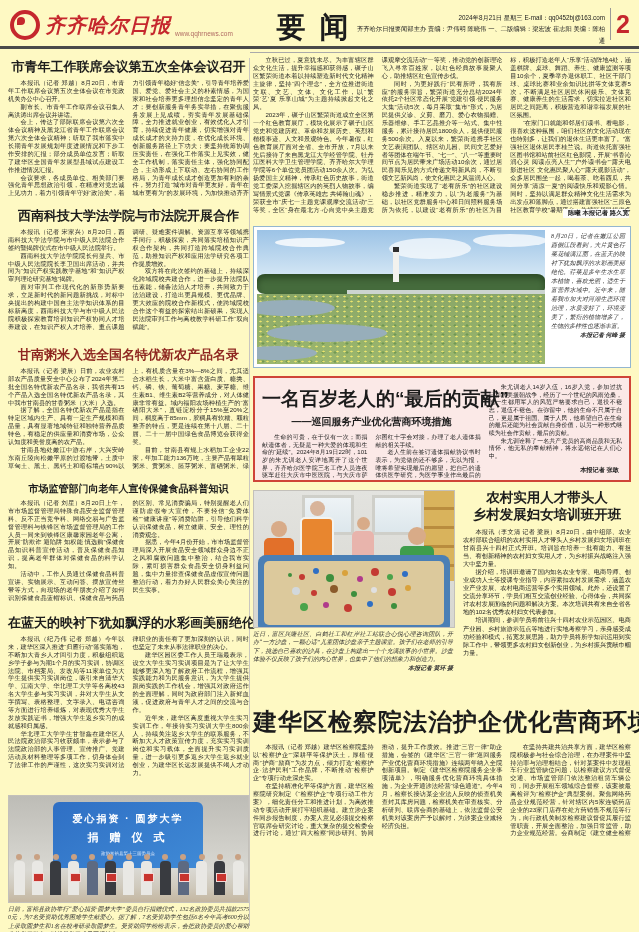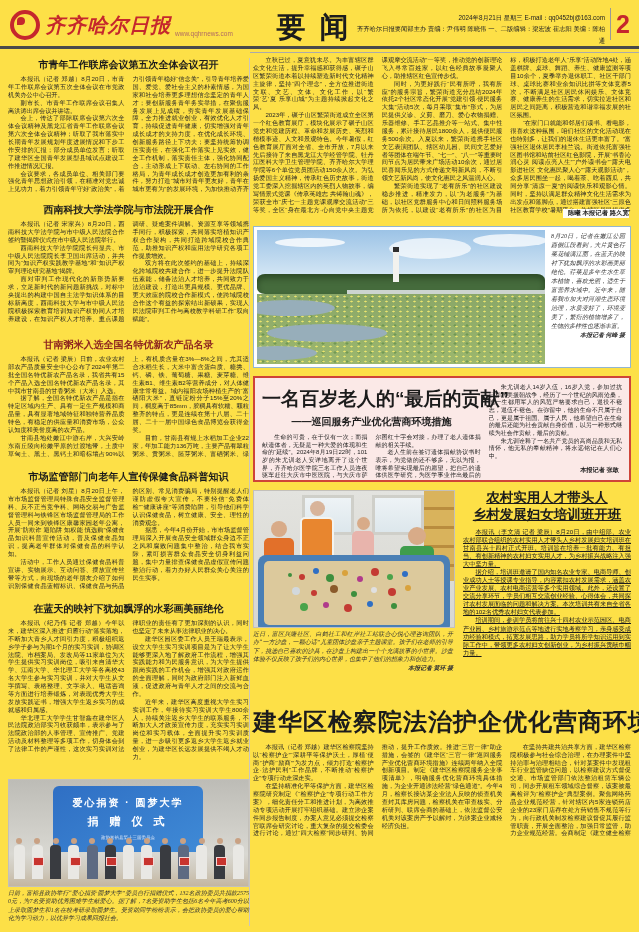--- a/index.html
+++ b/index.html
@@ -1,35 +1,35 @@
 <!DOCTYPE html>
 <html><head>
 <meta charset="utf-8">
 <style>
   html,body{margin:0;padding:0;background:#e8e6e1;}
-  .page{position:relative;width:639px;height:932px;background:#fde047;margin:0 auto;
+  .page{position:relative;width:639px;height:932px;background:#fef9c3;margin:0 auto;
         font-family:"Liberation Sans","DejaVu Sans",sans-serif;color:#1c1c1c;overflow:hidden;}
   
   .masthead{position:absolute;left:0;top:0;width:639px;height:46px;}
   .logo-wrap{position:absolute;left:10px;top:10px;display:flex;align-items:center;}
   .logo-ring{width:22px;height:22px;border:4px solid #c5272d;border-radius:50%;position:relative;margin-right:5px;}
   .logo-ring:after{content:"";position:absolute;left:3px;top:3px;width:8px;height:8px;background:#c5272d;border-radius:50% 50% 50% 0;}
   .paper-name{font-family:"DejaVu Serif","Liberation Serif",serif;font-style:italic;font-weight:bold;
               font-size:20px;color:#c5272d;letter-spacing:1px;white-space:nowrap;}
   .site{font-size:6.5px;color:#b06a63;margin-left:4px;align-self:flex-end;padding-bottom:3px;}
   .section-title{position:absolute;left:0;right:0;top:8px;text-align:center;font-size:29px;font-weight:bold;
                  letter-spacing:14px;font-family:"Liberation Serif","DejaVu Serif",serif;}
   .head-info{position:absolute;right:34px;top:12px;width:250px;text-align:right;font-size:6.3px;line-height:1.8;color:#222;}
   .page-num{position:absolute;right:4px;top:8px;width:24px;height:32px;border-left:1px solid #999;
             color:#c5272d;font-size:25px;font-weight:bold;text-align:center;line-height:32px;}
   .rule1{position:absolute;left:0;right:0;top:46px;height:3px;background:#4a4a4a;}
   .rule2{position:absolute;left:250px;right:0;top:52px;height:1px;background:#aaa;}
   .vline{position:absolute;left:249px;top:58px;bottom:6px;width:1px;background:#c9c6c0;}
   
-  h2.art-title{margin:0 0 3px 0;text-align:center;font-size:10px;font-weight:bold;letter-spacing:0;white-space:nowrap;}
+  h2.art-title{margin:0 0 3px 0;text-align:center;font-size:13px;font-weight:bold;letter-spacing:0;white-space:nowrap;}
   h2.tight{font-size:10px;}
   h2.red{color:#8e2620;}
   .art-body{column-gap:8px;font-size:6.2px;line-height:1.27;text-align:justify;overflow:hidden;word-break:break-all;color:#262626;}
   .art-body p{margin:0;text-indent:2em;}
   .cols2{column-count:2;}
   .cols3{column-count:3;}
   
   .left-col{position:absolute;left:8px;top:58px;width:241px;}
   .l-art{margin-bottom:8px;}
   .b1{height:120px}.b2{height:110px}.b3{height:107px}.b4{height:107px}.b5{height:152px}
@@ -104,21 +104,21 @@
        6px 16px 0 2px #d2d8dc,24px 18px 0 1px #c43b33,44px 14px 0 2px #8a5a2b,64px 19px 0 1px #3e8f3e,
        84px 15px 0 1px #e0e0e0,102px 17px 0 2px #c43b33,118px 13px 0 1px #d9a23c,
        14px 32px 0 2px #4aa34a,36px 30px 0 1px #b03a8c,58px 33px 0 2px #c43b33,80px 29px 0 1px #2f6fc4,104px 31px 0 1px #3e8f3e;}
   .fig{position:absolute;}
   .fig .hd{border-radius:50%;background:#d8ab88;margin:0 auto;}
   .fig .bd{border-radius:5px 5px 0 0;margin:1px auto 0;}
   .kid1{left:8px;top:30px;width:34px;}  .kid1 .hd{width:16px;height:16px;} .kid1 .bd{width:30px;height:42px;background:#e2702a;}
   .adult{left:46px;top:10px;width:34px;} .adult .hd{width:15px;height:15px;background:#d8b49a;} .adult .bd{width:30px;height:48px;background:#e8862f;border:2px solid #f3f3ef;}
   .girl{left:96px;top:26px;width:26px;} .girl .hd{width:13px;height:13px;} .girl .bd{width:22px;height:30px;background:#e8b4ac;}
   .kid2{right:18px;top:36px;width:38px;} .kid2 .hd{width:18px;height:18px;} .kid2 .bd{width:34px;height:50px;background:#3f9d4c;}
-  .train{flex:1;text-decoration:underline;}
+  .train{flex:1;}
   .train-title{margin:0;text-align:center;font-size:13.5px;font-weight:bold;line-height:1.25;}
   .train-body{margin-top:4px;height:168px;font-size:6.2px;line-height:1.3;text-align:justify;word-break:break-all;overflow:hidden;}
   .train-body p{margin:0;text-indent:2em;}
   
   .bottom-art{margin-top:10px;}
   .bottom-title{margin:0;text-align:center;font-size:24px;font-weight:bold;letter-spacing:1px;white-space:nowrap;}
   .bottom-body{margin-top:5px;height:96px;}
 </style>
 </head>
 <body>

